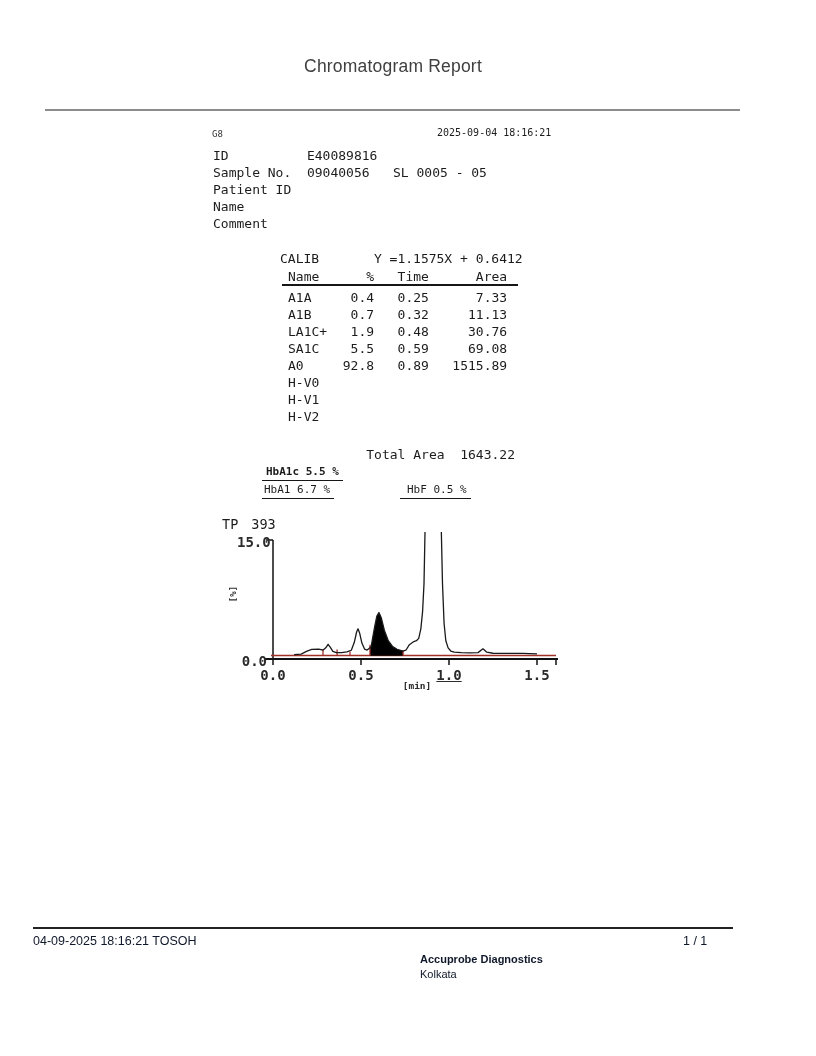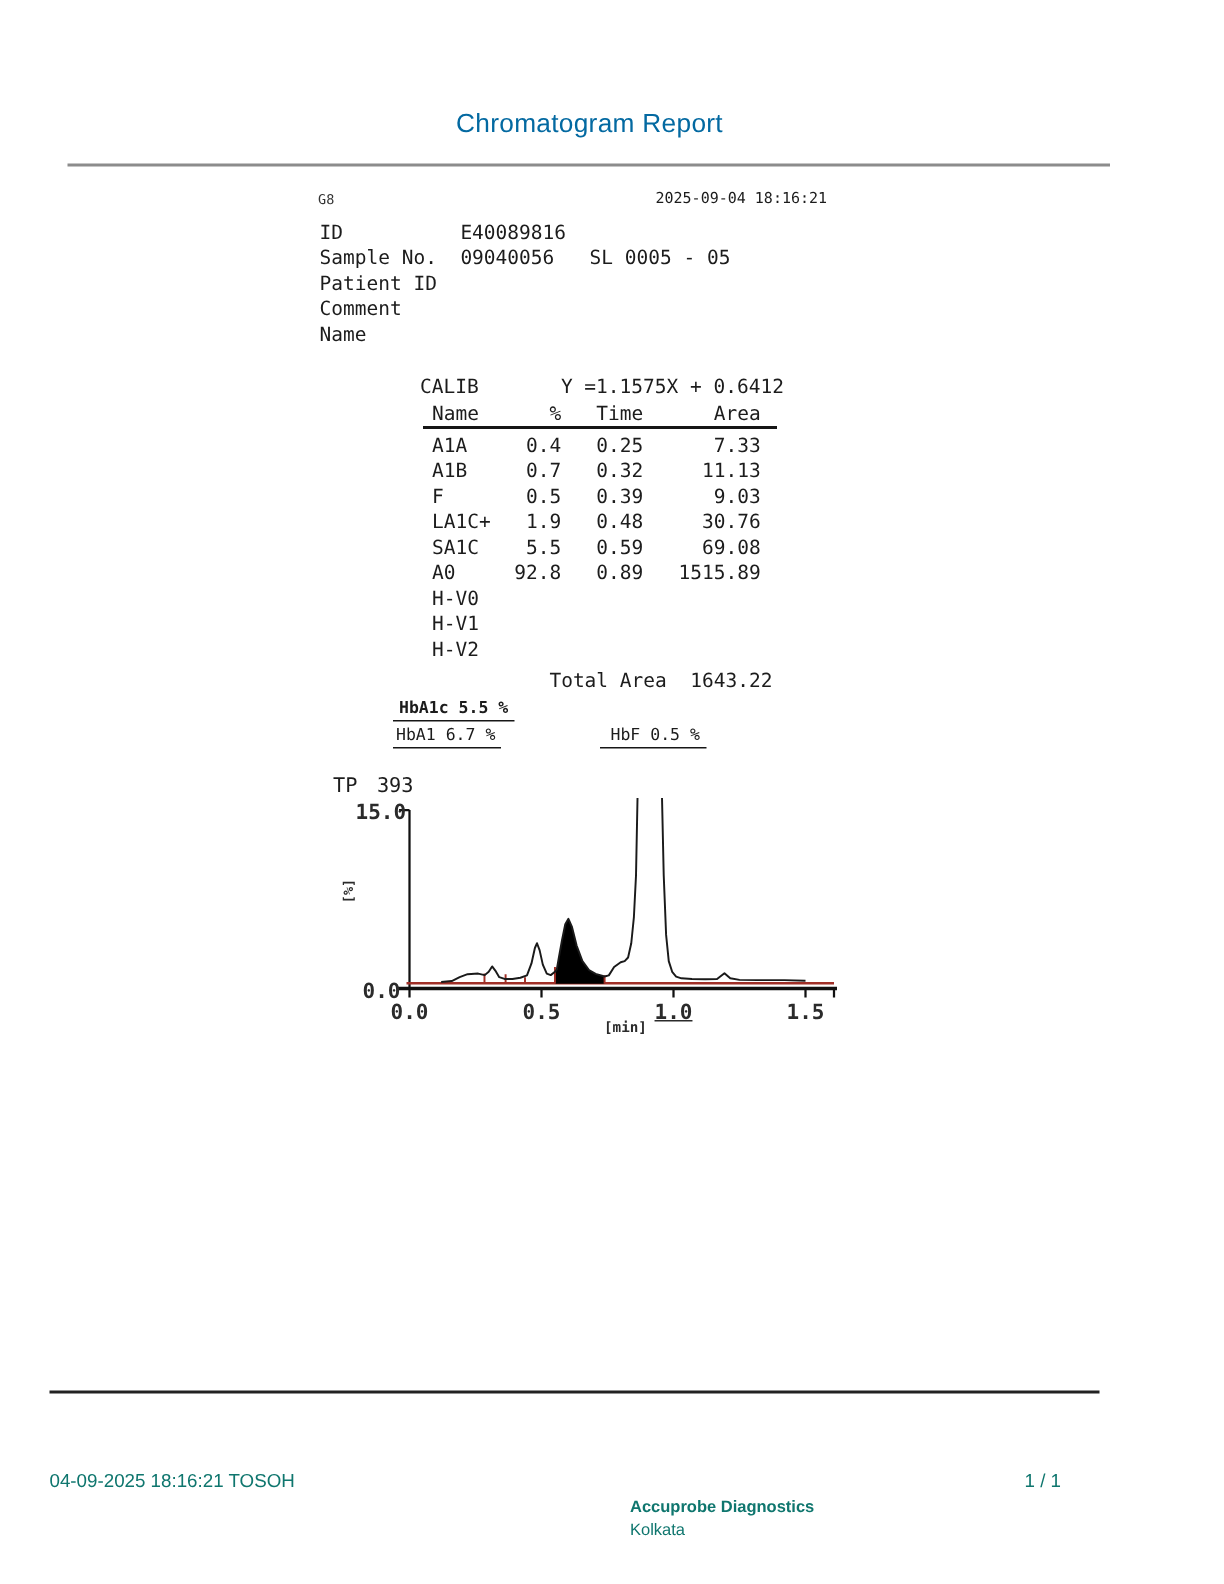--- a/index.html
+++ b/index.html
@@ -1,19 +1,19 @@
 <!DOCTYPE html>
 <html><head>
 <meta charset="utf-8">
 <style>
   html,body{margin:0;padding:0;background:#fff;}
   .page{position:relative;width:816px;height:1056px;background:#ffffff;overflow:hidden;
         font-family:"DejaVu Sans Mono",monospace;color:#1c1c1c;}
-  .title{position:absolute;left:393px;top:72px;transform:translateX(-50%);
-         font-family:"Liberation Sans",sans-serif;font-size:17.5px;color:#0369a1;
+  .title{position:absolute;left:393px;top:56px;transform:translateX(-50%);
+         font-family:"Liberation Sans",sans-serif;font-size:17.5px;color:#404040;
          letter-spacing:.2px;white-space:nowrap;}
   .hr-top{position:absolute;left:45px;top:109px;width:695px;height:2px;background:#8c8c8c;}
   .mono{white-space:pre;font-size:13px;line-height:17px;}
   .device{position:absolute;left:212px;top:126px;font-size:9px;color:#333;}
   .rdate{position:absolute;left:437px;top:124px;font-size:10px;}
   #info-lines{position:absolute;left:213px;top:147px;}
   #calib-line{position:absolute;left:280px;top:250px;}
   #peak-table-header{position:absolute;left:288px;top:268px;}
   .hdr-underline{position:absolute;left:282px;top:284px;width:236px;height:2px;background:#161616;}
   #peak-table-rows{position:absolute;left:288px;top:289px;}
@@ -25,44 +25,44 @@
   .tp{position:absolute;left:222px;top:516px;font-size:13.5px;white-space:pre;}
   .tp .v{margin-left:13px;}
   #chroma-svg{position:absolute;left:255px;top:532px;overflow:hidden;}
   .tick-label{position:absolute;font-size:14px;font-weight:bold;color:#2b2b2b;
               font-family:"DejaVu Sans Mono",monospace;white-space:nowrap;}
   .ylab{position:absolute;left:220px;top:589px;width:26px;text-align:center;
         font-size:9px;font-weight:bold;color:#2b2b2b;transform:rotate(-90deg);}
   .xlab{position:absolute;left:417px;top:680px;transform:translateX(-50%);
         font-size:9.5px;font-weight:bold;color:#2b2b2b;}
   .hr-bottom{position:absolute;left:33px;top:927px;width:700px;height:1.6px;background:#222;}
-  .foot{font-family:"Liberation Sans",sans-serif;color:#0f766e;margin-top:46px;}
+  .foot{font-family:"Liberation Sans",sans-serif;color:#0f172a;}
   .foot-left{position:absolute;left:33px;top:934px;font-size:12.5px;}
   .foot-page{position:absolute;left:683px;top:934px;width:36px;font-size:12.5px;}
   .foot-org{position:absolute;left:420px;top:953px;font-size:11px;font-weight:bold;}
   .foot-city{position:absolute;left:420px;top:968px;font-size:11px;}
 </style>
 </head>
 <body>
 
 <div class="page">
 
   <div class="title">Chromatogram Report</div>
   <div class="hr-top"></div>
 
   <div class="device mono">G8</div>
   <div class="rdate mono">2025-09-04 18:16:21</div>
 
-  <div id="info-lines" class="mono"><div>ID          E40089816</div><div>Sample No.  09040056   SL 0005 - 05</div><div>Patient ID</div><div>Comment</div><div>Name</div></div>
+  <div id="info-lines" class="mono"><div>ID          E40089816</div><div>Sample No.  09040056   SL 0005 - 05</div><div>Patient ID</div><div>Name</div><div>Comment</div></div>
 
   <div id="calib-line" class="mono">CALIB       Y =1.1575X + 0.6412</div>
 
   <div id="peak-table-header" class="mono">Name      %   Time      Area</div>
   <div class="hdr-underline"></div>
-  <div id="peak-table-rows" class="mono"><div>A1A     0.4   0.25      7.33</div><div>A1B     0.7   0.32     11.13</div><div>F       0.5   0.39      9.03</div><div>LA1C+   1.9   0.48     30.76</div><div>SA1C    5.5   0.59     69.08</div><div>A0     92.8   0.89   1515.89</div><div>H-V0</div><div>H-V1</div><div>H-V2</div></div>
+  <div id="peak-table-rows" class="mono"><div>A1A     0.4   0.25      7.33</div><div>A1B     0.7   0.32     11.13</div><div>LA1C+   1.9   0.48     30.76</div><div>SA1C    5.5   0.59     69.08</div><div>A0     92.8   0.89   1515.89</div><div>H-V0</div><div>H-V1</div><div>H-V2</div></div>
   <div id="total-line" class="mono">          Total Area  1643.22</div>
 
   <div id="res-hba1c" class="res">HbA1c 5.5 %</div>
   <div id="res-hba1" class="res">HbA1 6.7 %</div>
   <div id="res-hbf" class="res">HbF 0.5 %</div>
 
   <div class="tp"><span>TP</span><span class="v">393</span></div>
 
   <svg id="chroma-svg" width="312" height="140">
       <line x1="18" y1="8" x2="18" y2="127" stroke="#111" stroke-width="1.5"></line>

